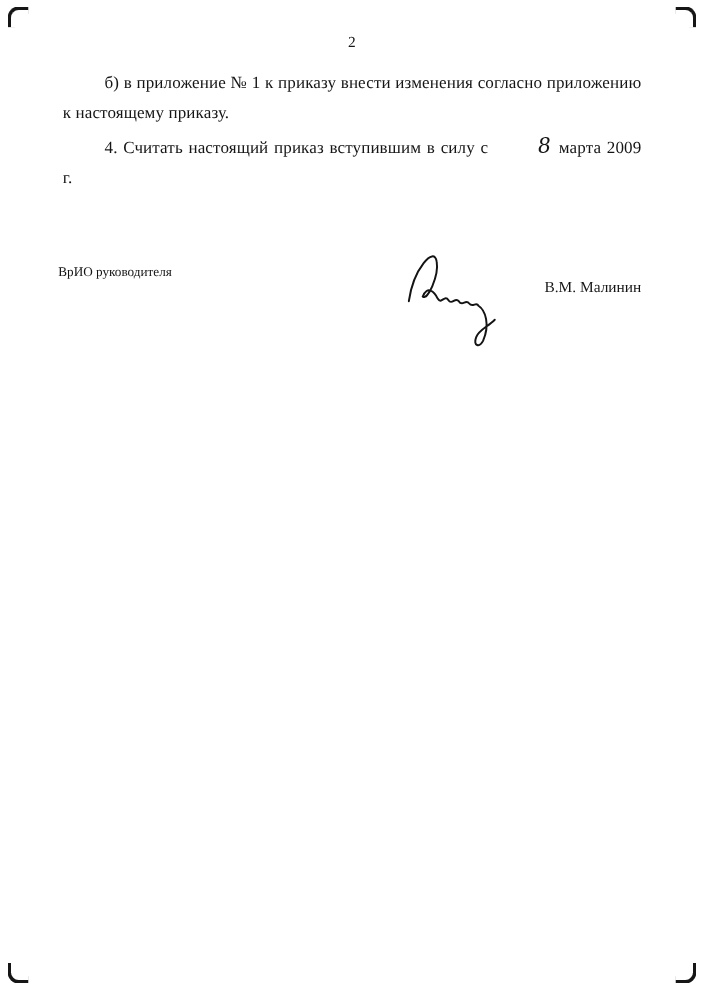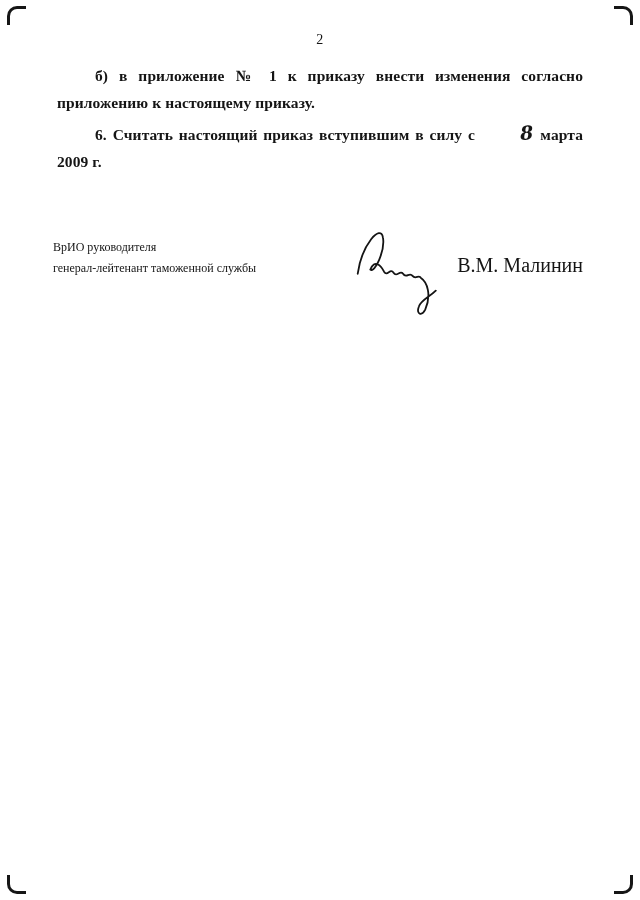--- a/index.html
+++ b/index.html
@@ -42,21 +42,20 @@
     left: 57px;
     right: 57px;
   }
   .content p {
     margin: 0 0 5px 0;
     font-size: 15.5px;
     line-height: 27px;
     text-align: justify;
     text-indent: 38px;
     letter-spacing: 0.1px;
-    font-weight: bold;
   }
   .handwritten-digit {
     display: inline-block;
     font-family: "DejaVu Serif", serif;
     font-style: italic;
     font-size: 19px;
     line-height: 1;
     margin: 0 7px;
     transform: rotate(-4deg) translateY(1px);
   }
@@ -73,44 +72,43 @@
   }
   .sig-scribble {
     position: relative;
     top: -16px;
     margin-left: 8px;
     flex: 0 0 auto;
   }
   .sig-name {
     margin-left: auto;
     padding-top: 17px;
-    font-size: 20px;
+    font-size: 14px;
     white-space: nowrap;
   }
 </style>
 </head>
 <body>
 
 <div class="page">
 
   <div class="corner tl"></div>
   <div class="corner tr"></div>
   <div class="corner bl"></div>
   <div class="corner br"></div>
 
   <div class="page-number">2</div>
 
   <div class="content">
     <p>б) в приложение № 1 к приказу внести изменения согласно приложению к настоящему приказу.</p>
-    <p><span>6. Считать настоящий приказ вступившим в силу с</span><span class="handwritten-digit">8</span><span>марта 2009 г.</span></p>
+    <p><span>4. Считать настоящий приказ вступившим в силу с</span><span class="handwritten-digit">8</span><span>марта 2009 г.</span></p>
 
     <div class="sig-row">
       <div class="sig-left">
         <div>ВрИО руководителя</div>
-        <div>генерал-лейтенант таможенной службы</div>
       </div>
       <svg class="sig-scribble" width="110" height="95" viewBox="0 0 100 90" fill="none">
         <path d="M 8 50
                  C 12 22, 30 2, 32 16
                  C 34 28, 24 50, 20 46
                  C 24 36, 30 42, 33 48
                  C 36 53, 39 44, 42 49
                  C 45 54, 48 46, 51 50
                  C 54 55, 57 48, 60 52
                  C 63 56, 66 50, 68 54

